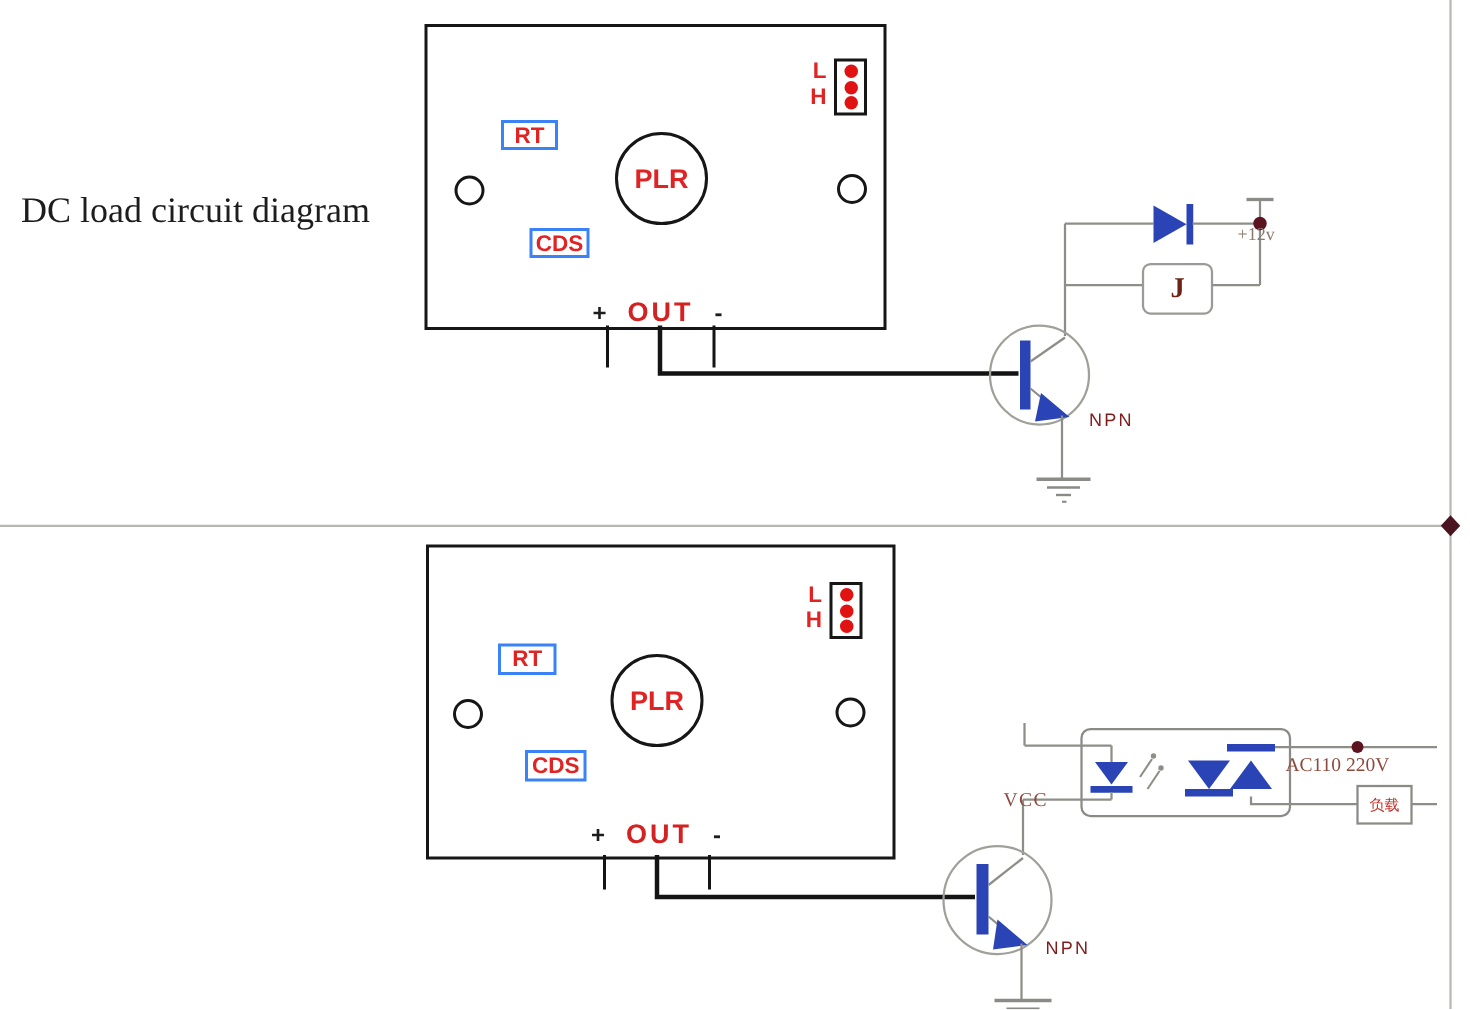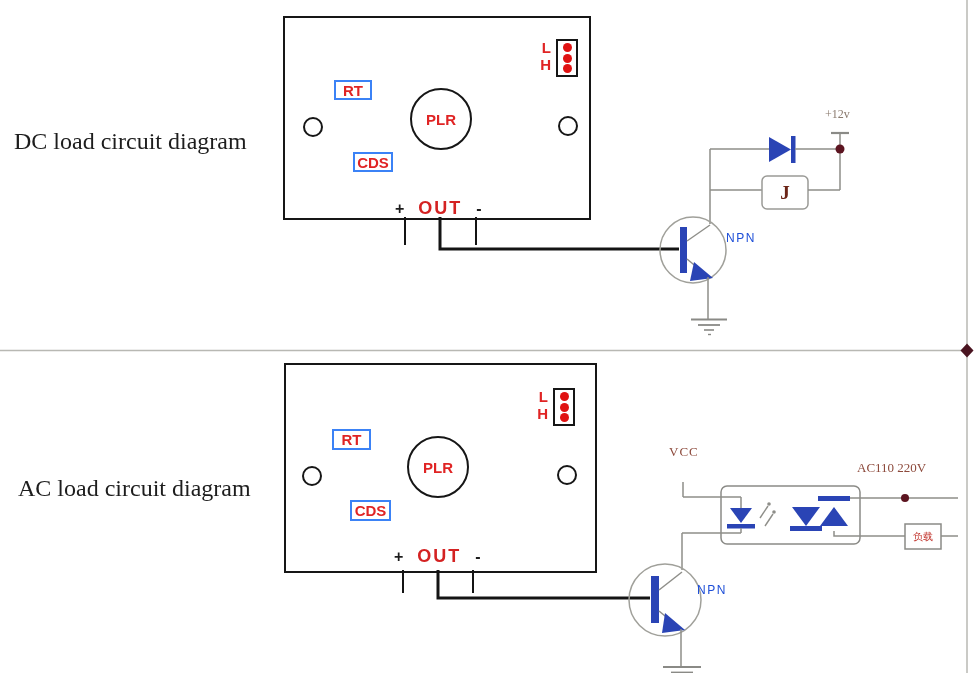--- a/index.html
+++ b/index.html
@@ -5,32 +5,32 @@
   html,body{margin:0;padding:0;background:#ffffff;}
   #canvas{position:relative;width:980px;height:673px;background:#ffffff;overflow:hidden;
           font-family:"Liberation Sans",sans-serif;}
   .title{position:absolute;font-family:"Liberation Serif","DejaVu Serif",serif;
          font-size:24px;color:#1d1d1d;white-space:nowrap;}
   .module{position:absolute;border:2px solid #161616;background:#ffffff;}
   .chip-box{position:absolute;border:2px solid #3b82f6;display:flex;align-items:center;
             justify-content:center;color:#e02424;font-size:15px;font-weight:600;background:#fff;}
   .plr-circle{position:absolute;width:58px;height:58px;border:2px solid #161616;border-radius:50%;
               display:flex;align-items:center;justify-content:center;color:#e02424;
-              font-size:15px;font-weight:600;background:#fff;}
+              font-size:18px;font-weight:600;background:#fff;}
   .hole{position:absolute;width:16px;height:16px;border:2px solid #161616;border-radius:50%;background:#fff;}
   .jumper-box{position:absolute;border:2px solid #161616;display:flex;flex-direction:column;
               align-items:center;justify-content:space-evenly;background:#fff;}
   .jumper-dot{width:9px;height:9px;border-radius:50%;background:#e01212;}
   .jumper-labels{position:absolute;display:flex;flex-direction:column;align-items:flex-end;
                  color:#e02424;font-size:15px;font-weight:700;line-height:17px;}
   .out-row{position:absolute;display:flex;align-items:baseline;}
   .out-sign{color:#1d1d1d;font-size:16px;font-weight:600;}
   .out-word{color:#d42222;font-size:18px;font-weight:700;letter-spacing:2px;margin:4px 14px;}
-  .ann{position:absolute;white-space:nowrap;}
-  .ann-npn{font-size:12px;letter-spacing:1.5px;color:#1d4ed8;}
+  .ann{position:absolute;white-space:nowrap;margin-top:42px;}
+  .ann-npn{font-size:12px;letter-spacing:1.5px;color:#7f1d1d;}
   .ann-serif{font-family:"Liberation Serif","DejaVu Serif",serif;color:#8d4a3c;}
   .j-label{position:absolute;display:flex;align-items:center;justify-content:center;
            font-family:"Liberation Serif","DejaVu Serif",serif;font-weight:700;
            font-size:19px;color:#6b2416;}
   .load-label{position:absolute;display:flex;align-items:center;justify-content:center;
               font-size:10px;color:#c03028;}
   svg.overlay{position:absolute;left:0;top:0;pointer-events:none;}
 </style>
 </head>
 <body>
@@ -60,21 +60,20 @@
     </div>
     <div class="hole" style="left:18px;top:99px;"></div>
     <div class="hole" style="left:273px;top:98px;"></div>
     <div class="out-row" style="left:110px;top:176px;">
       <span class="out-sign">+</span>
       <span class="out-word">OUT</span>
       <span class="out-sign">-</span>
     </div>
   </div>
 
-  <div class="title" style="left:18px;top:475px;">AC load circuit diagram</div>
 
   <div class="module" style="left:284px;top:363px;width:309px;height:206px;">
     <div class="jumper-labels" style="left:236px;top:23px;width:26px;">
       <span>L</span>
       <span>H</span>
     </div>
     <div class="jumper-box" style="left:267px;top:23px;width:18px;height:34px;">
       <span class="jumper-dot"></span>
       <span class="jumper-dot"></span>
       <span class="jumper-dot"></span>
@@ -197,17 +196,17 @@
       <rect x="905" y="524" width="36" height="25" fill="#ffffff" stroke="#8a8a86" stroke-width="1.5"></rect>
       <line x1="941" y1="536" x2="958" y2="536" stroke="#8e8e89" stroke-width="1.5"></line>
     </g>
   </svg>
 
   <div class="ann ann-npn" style="left:726px;top:231px;">NPN</div>
   <div class="j-label" style="left:762px;top:176px;width:46px;height:33px;">J</div>
   <div class="ann ann-serif" style="left:825px;top:107px;font-size:12px;color:#8a7a6e;">+12v</div>
 
   <div class="ann ann-npn" style="left:697px;top:583px;">NPN</div>
-  <div class="ann ann-serif" style="left:669px;top:444px;font-size:13px;letter-spacing:1px;">VCC</div>
+  <div class="ann ann-serif" style="left:669px;top:483px;font-size:13px;letter-spacing:1px;">VCC</div>
   <div class="ann ann-serif" style="left:857px;top:460px;font-size:13px;">AC110 220V</div>
   <div class="load-label" style="left:905px;top:524px;width:36px;height:25px;">负载</div>
 
 </div>
 
 </body></html>

